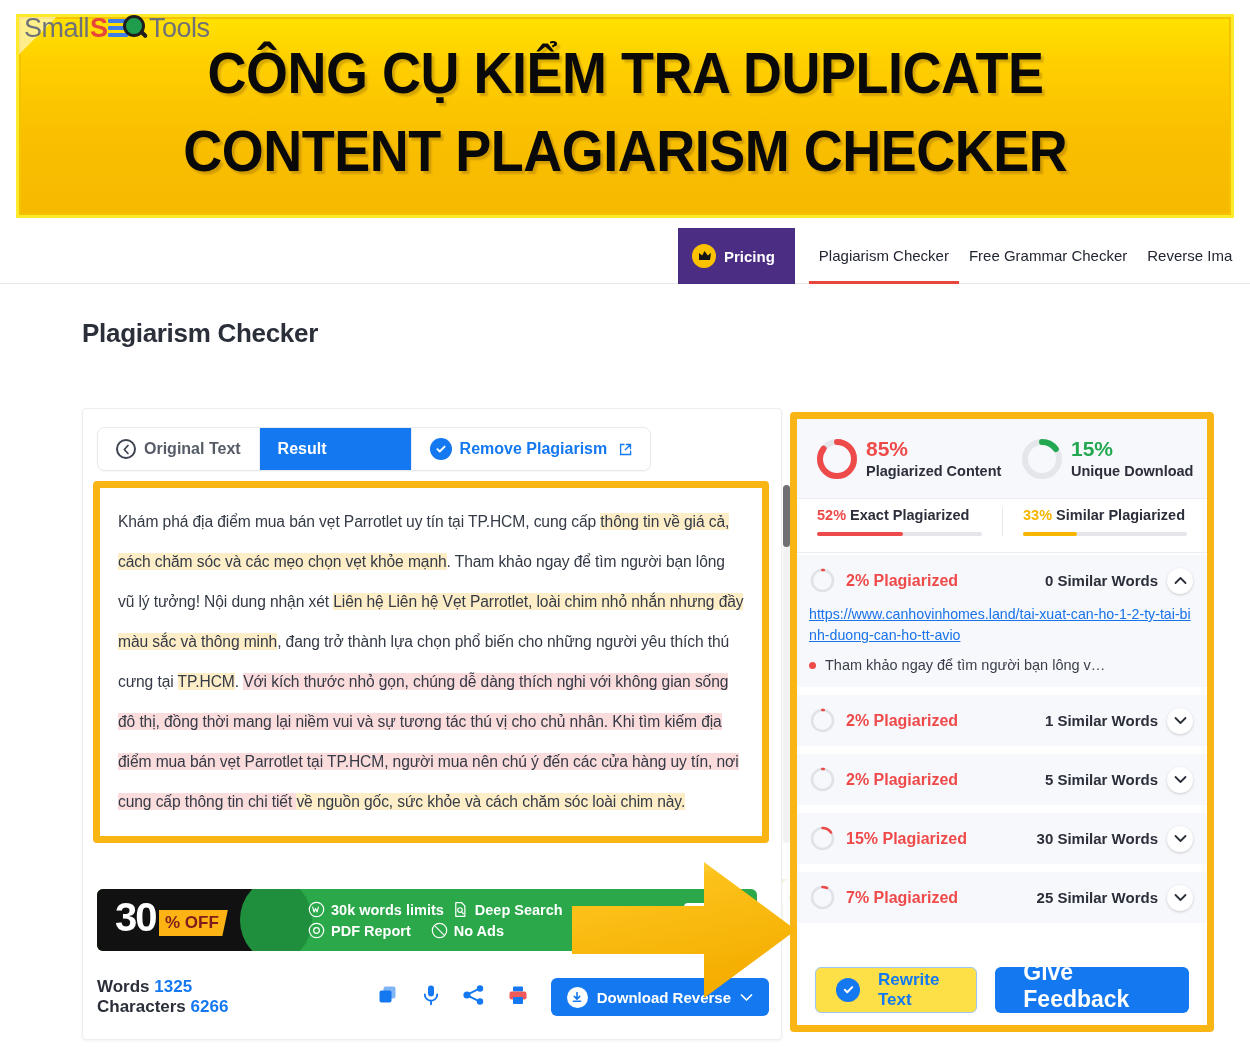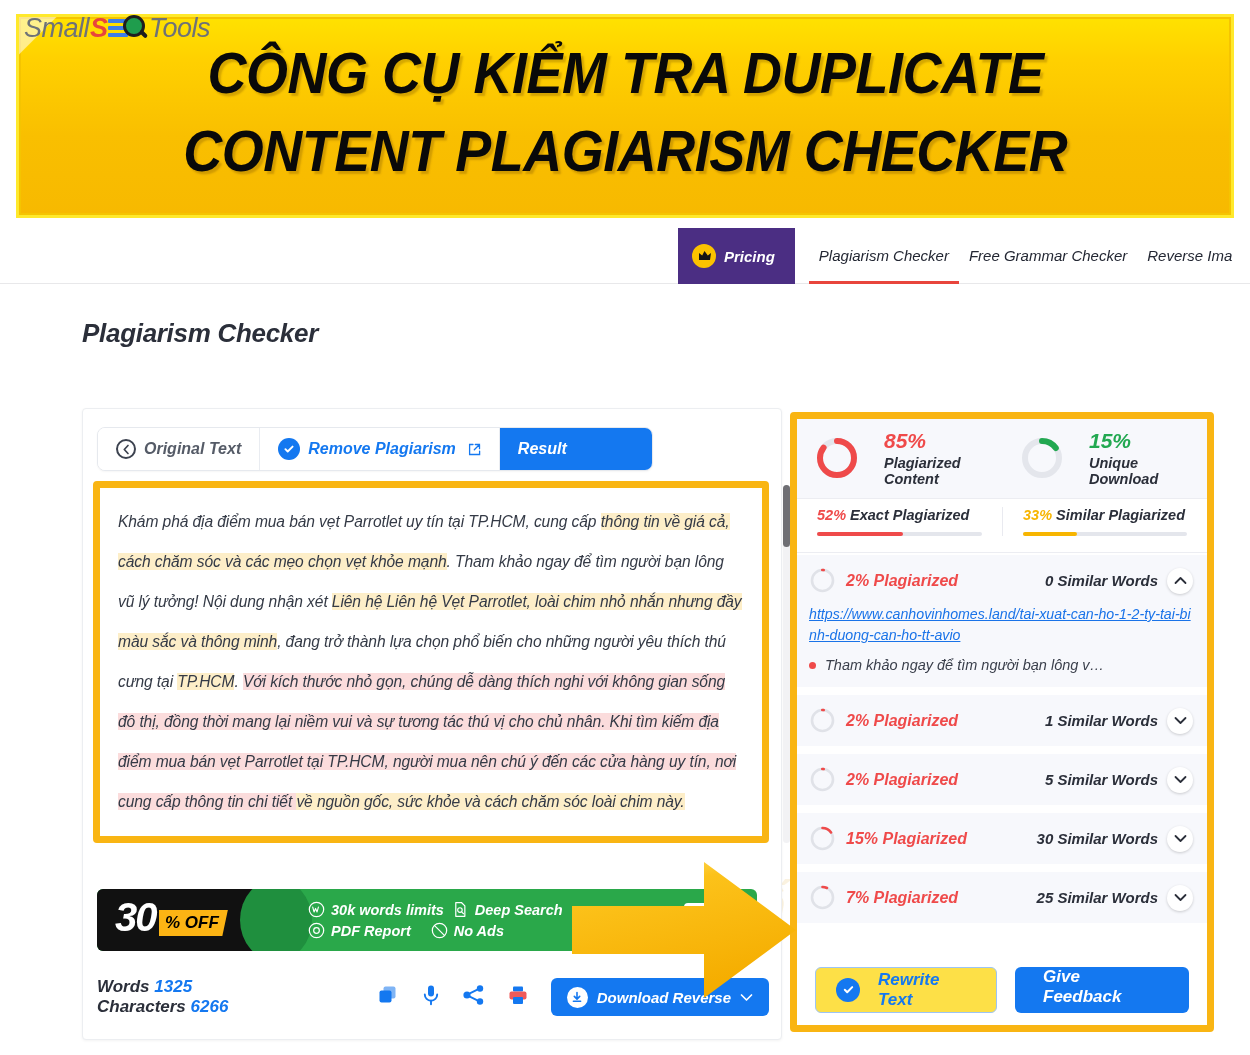--- a/index.html
+++ b/index.html
@@ -2,21 +2,21 @@
 <html><head>
 <meta charset="utf-8">
 <style>
   * { box-sizing: border-box; margin: 0; padding: 0; }
   html, body {
     width: 1250px; height: 1055px;
     background: #ffffff;
     font-family: "Liberation Sans", sans-serif;
     overflow: hidden;
   }
-  #root { position: relative; width: 1250px; height: 1055px; background:#fff;font-style:italic; }
+  #root { position: relative; width: 1250px; height: 1055px; background:#fff; }
 
   
   .banner {
     position: absolute; left: 16px; top: 14px; width: 1218px; height: 204px;
     background: linear-gradient(180deg,#ffe200 0%,#ffd000 22%,#f9bf00 60%,#f7b900 100%);
     border: 3px solid #ffe92b;
     box-shadow: 0 0 0 2px #f5c400 inset;
     display: flex; flex-direction: column; align-items: center; justify-content: center;
     padding: 6px 30px 14px 30px;
     overflow: hidden;
@@ -167,21 +167,21 @@
   .promo-left { position:relative; width: 185px; height:62px; background:#111111; flex:0 0 auto; }
   .promo-left::after{
     content:""; position:absolute; right:-30px; top:-10px; width:72px; height:82px;
     background:#1f8f3e; border-radius:50%;
   }
   .promo-30 {
     position:absolute; left: 18px; top: 6px; color:#fff; font-size: 40px; font-weight: 800;
     letter-spacing:-2px; z-index:3;
   }
   .promo-off {
-    position:absolute; left: 62px; top: 21px; background:#fcb414; color:#000000; z-index:4;
+    position:absolute; left: 62px; top: 21px; background:#fcb414; color:#7f1d1d; z-index:4;
     font-size: 17px; font-weight: 800; padding: 3px 9px 3px 6px;
     clip-path: polygon(0 0, 100% 0, 92% 100%, 0 100%);
   }
   .promo-feats {
     display:flex; flex-direction:column; justify-content:center; gap:4px;
     padding-left: 26px; color:#fff; position:relative; z-index:3;
   }
   .feat-row { display:flex; align-items:center; gap:8px; }
   .feat { display:flex; align-items:center; gap:6px; font-size: 14.5px; font-weight:800; white-space:nowrap; }
   .feat .g { width:17px;height:17px; flex:0 0 auto; }
@@ -208,21 +208,21 @@
 
   
   .right-panel {
     position:absolute; left: 790px; top: 412px; width: 424px; height: 620px;
     border: 7px solid #f9b513; border-radius: 4px; background:#ffffff; overflow:hidden;
   }
   .summary {
     height: 80px; background:#f7f8fc; display:flex; align-items:center;
     border-bottom:1px solid #ecedf2;
   }
-  .sum-item { display:flex; align-items:center; gap:25px; padding-left: 18px; width: 50%; }
+  .sum-item { display:flex; align-items:center; gap:7px; padding-left: 18px; width: 50%; }
   .donut { width: 44px; height:44px; position:relative; flex:0 0 auto; }
   .sum-pct { font-size: 21px; font-weight: 800; line-height:1.05; }
   .sum-pct.red { color:#ef4a4a; }
   .sum-pct.green { color:#22a851; }
   .sum-lbl { font-size: 14.5px; font-weight:700; color:#2b2f3a; margin-top:2px; }
 
   .split {
     height: 54px; display:flex; align-items:flex-start; background:#fff;
     border-bottom:1px solid #ecedf2; padding-top: 8px;
   }
@@ -259,22 +259,22 @@
     position:absolute; left:0; right:0; bottom:0; height: 72px; background:#fff;
     display:flex; align-items:center; gap: 18px; padding: 0 18px;
     border-top: 1px solid #fff;
   }
   .btn-rewrite {
     display:flex; align-items:center; gap:18px; border:1px solid #9cc4f5; border-radius:6px;
     background:#fde047; color:#1478f0; font-size:17px; font-weight:700; height: 46px; padding: 0 20px;
   }
   .btn-rewrite .ico-check { width:24px; height:24px; }
   .btn-feedback {
-    background:#1478f0; color:#fff; font-size:17px; font-weight:700; height:46px;
-    padding: 0 28px; border-radius:6px; display:flex; align-items:flex-start;
+    background:#1478f0; color:#fff; font-size:23px; font-weight:700; height:46px;
+    padding: 0 28px; border-radius:6px; display:flex; align-items:flex-end;
   }
 
   
   .big-arrow { position:absolute; left: 572px; top: 856px; width: 226px; height: 148px; z-index: 60; }
 </style>
 </head>
 <body>
 
 <div id="root">
 
@@ -334,36 +334,36 @@
 
     <div class="tabs">
       <div class="tab">
         <span class="ico-back">
           <svg width="11" height="11" viewBox="0 0 11 11">
               <path d="M7 1.5 3.3 5.5 7 9.5" stroke="#3d4350" stroke-width="1.7" fill="none" stroke-linecap="round" stroke-linejoin="round"></path>
             </svg>
         </span>
         <span>Original Text</span>
       </div>
+      <div class="tab active">
+        <span>Result</span>
+      </div>
       <div class="tab link">
         <span class="ico-check">
           <svg width="12" height="12" viewBox="0 0 12 12">
               <path d="M2.4 6.2 4.7 8.5 9.6 3.6" stroke="#fff" stroke-width="1.9" fill="none" stroke-linecap="round" stroke-linejoin="round"></path>
             </svg>
         </span>
         <span>Remove Plagiarism</span>
         <span class="ico-ext">
           <svg width="13" height="13" viewBox="0 0 13 13">
             <path d="M5 1.5H1.6v10h10V8.1" stroke="#1478f0" stroke-width="1.3" fill="none" stroke-linecap="round"></path>
             <path d="M7.3 1.5h4.2v4.2M11.5 1.5 6.3 6.7" stroke="#1478f0" stroke-width="1.3" fill="none" stroke-linecap="round"></path>
           </svg>
         </span>
-      </div>
-      <div class="tab active">
-        <span>Result</span>
       </div>
     </div>
 
     <div class="text-area-wrap">
       <div class="text-box">
         <div class="para"><span>Khám phá địa điểm mua bán vẹt Parrotlet uy tín tại TP.HCM, cung cấp </span><span class="hl-partial">thông tin về giá cả, cách chăm sóc và các mẹo chọn vẹt khỏe mạnh</span><span>. Tham khảo ngay để tìm người bạn lông vũ lý tưởng! Nội dung nhận xét </span><span class="hl-partial">Liên hệ Liên hệ Vẹt Parrotlet, loài chim nhỏ nhắn nhưng đầy màu sắc và thông minh</span><span>, đang trở thành lựa chọn phổ biến cho những người yêu thích thú cưng tại </span><span class="hl-partial">TP.HCM</span><span>. </span><span class="hl-exact">Với kích thước nhỏ gọn, chúng dễ dàng thích nghi với không gian sống đô thị, đồng thời mang lại niềm vui và sự tương tác thú vị cho chủ nhân.</span><span class="hl-exact"> Khi tìm kiếm địa điểm mua bán vẹt Parrotlet tại TP.HCM, người mua nên chú ý đến các cửa hàng uy tín, nơi cung cấp thông tin chi tiết </span><span class="hl-partial">về nguồn gốc, sức khỏe và cách chăm sóc loài chim này.</span></div>
       </div>
       <div class="scrollbar">
         <div class="thumb"></div>
       </div>

